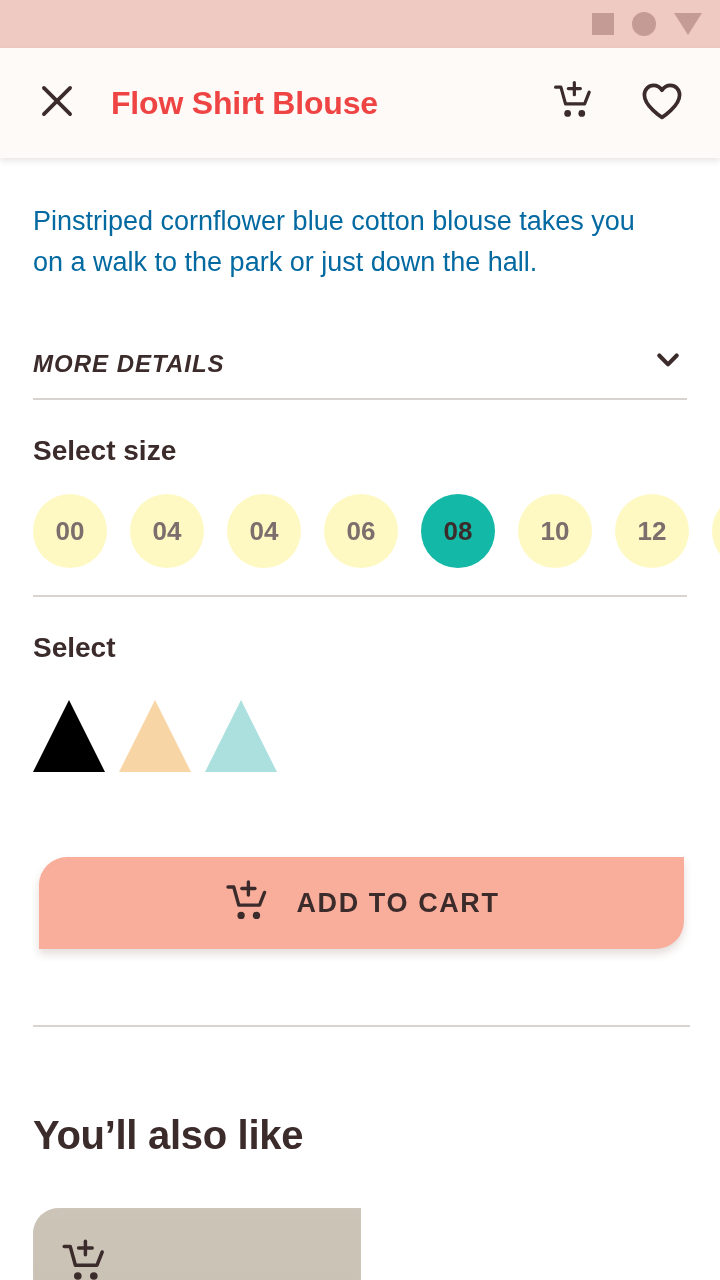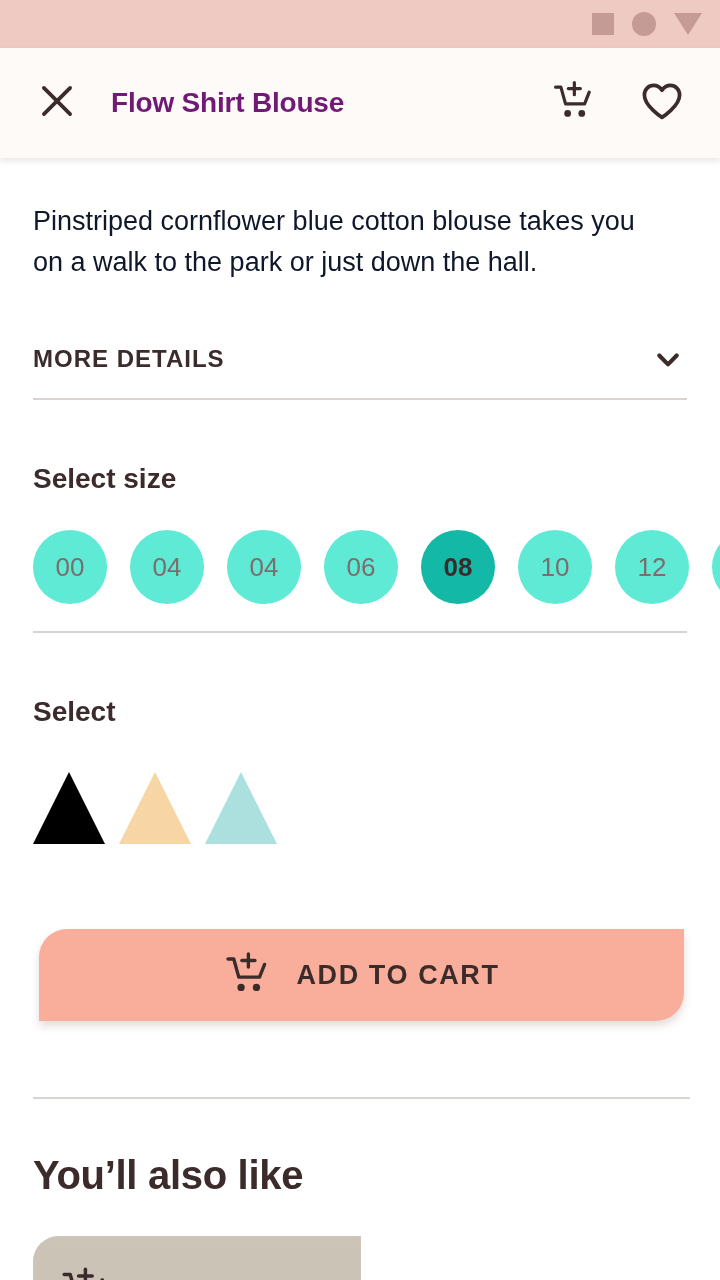--- a/index.html
+++ b/index.html
@@ -61,23 +61,23 @@
   }
   .close-btn {
     width: 46px; height: 46px;
     display: flex; align-items: center; justify-content: center;
     flex: 0 0 auto;
     cursor: pointer;
   }
   .app-title {
     flex: 1 1 auto;
     margin-left: 31px;
-    font-size: 28px;
-    font-weight: bold;
-    color: #701a75;
+    font-size: 32px;
+    font-weight: bold;
+    color: #ef4444;
     letter-spacing: -0.2px;
     white-space: nowrap;
   }
   .app-actions {
     display: flex;
     align-items: center;
     gap: 40px;
     flex: 0 0 auto;
   }
   .icon-btn {
@@ -90,76 +90,78 @@
   .content {
     position: relative;
     padding: 0;
   }
 
   .description {
     margin: 0 33px;
     padding-top: 43px;
     font-size: 27px;
     line-height: 41px;
-    color: #0f172a;
+    color: #0369a1;
     max-width: 625px;
   }
 
   .more-details-row {
     margin: 0 33px;
     padding-top: 57px;
     padding-bottom: 20px;
     display: flex;
-    align-items: center;
+    align-items: flex-end;
     justify-content: space-between;
     cursor: pointer;
+    font-style: italic;
   }
   .more-details-label {
     font-size: 24px;
     font-weight: bold;
     letter-spacing: 1.0px;
     color: #3c2b2b;
   }
   .chevron { display: flex; align-items: center; justify-content: center; }
 
   .divider {
     height: 2px;
     background: #d8d4d2;
     margin: 0 33px;
   }
   .divider.wide { margin: 0 33px; }
 
   .section-title {
-    margin: 8px 33px;
-    padding-top: 55px;
+    margin: 0 33px;
+    padding-top: 35px;
     font-size: 28px;
     font-weight: bold;
     color: #3c2b2b;
   }
 
   
   .size-row {
     display: flex;
     align-items: center;
     gap: 23px;
     padding: 27px 0 27px 33px;
     overflow: hidden;
     white-space: nowrap;
   }
   .size-chip {
     flex: 0 0 auto;
     width: 74px; height: 74px;
     border-radius: 50%;
-    background: #5eead4;
+    background: #fef9c3;
     display: flex;
     align-items: center;
     justify-content: center;
     font-size: 26px;
     color: #7b6e6c;
     cursor: pointer;
+    font-weight: bold;
   }
   .size-chip.selected {
     background: #14b8a6;
     color: #3c2b2b;
     font-weight: bold;
   }
 
   
   .color-row {
     display: flex;
@@ -198,22 +200,22 @@
     color: #3c2b2b;
   }
 
   .bottom-divider {
     height: 2px;
     background: #d8d4d2;
     margin: 76px 30px 0 33px;
   }
 
   .also-like {
-    margin: 0 33px;
-    padding-top: 54px;
+    margin: 12px 33px;
+    padding-top: 74px;
     font-size: 40px;
     font-weight: bold;
     color: #3c2b2b;
     letter-spacing: -0.3px;
   }
 
   
   .reco-row {
     display: flex;
     gap: 24px;

